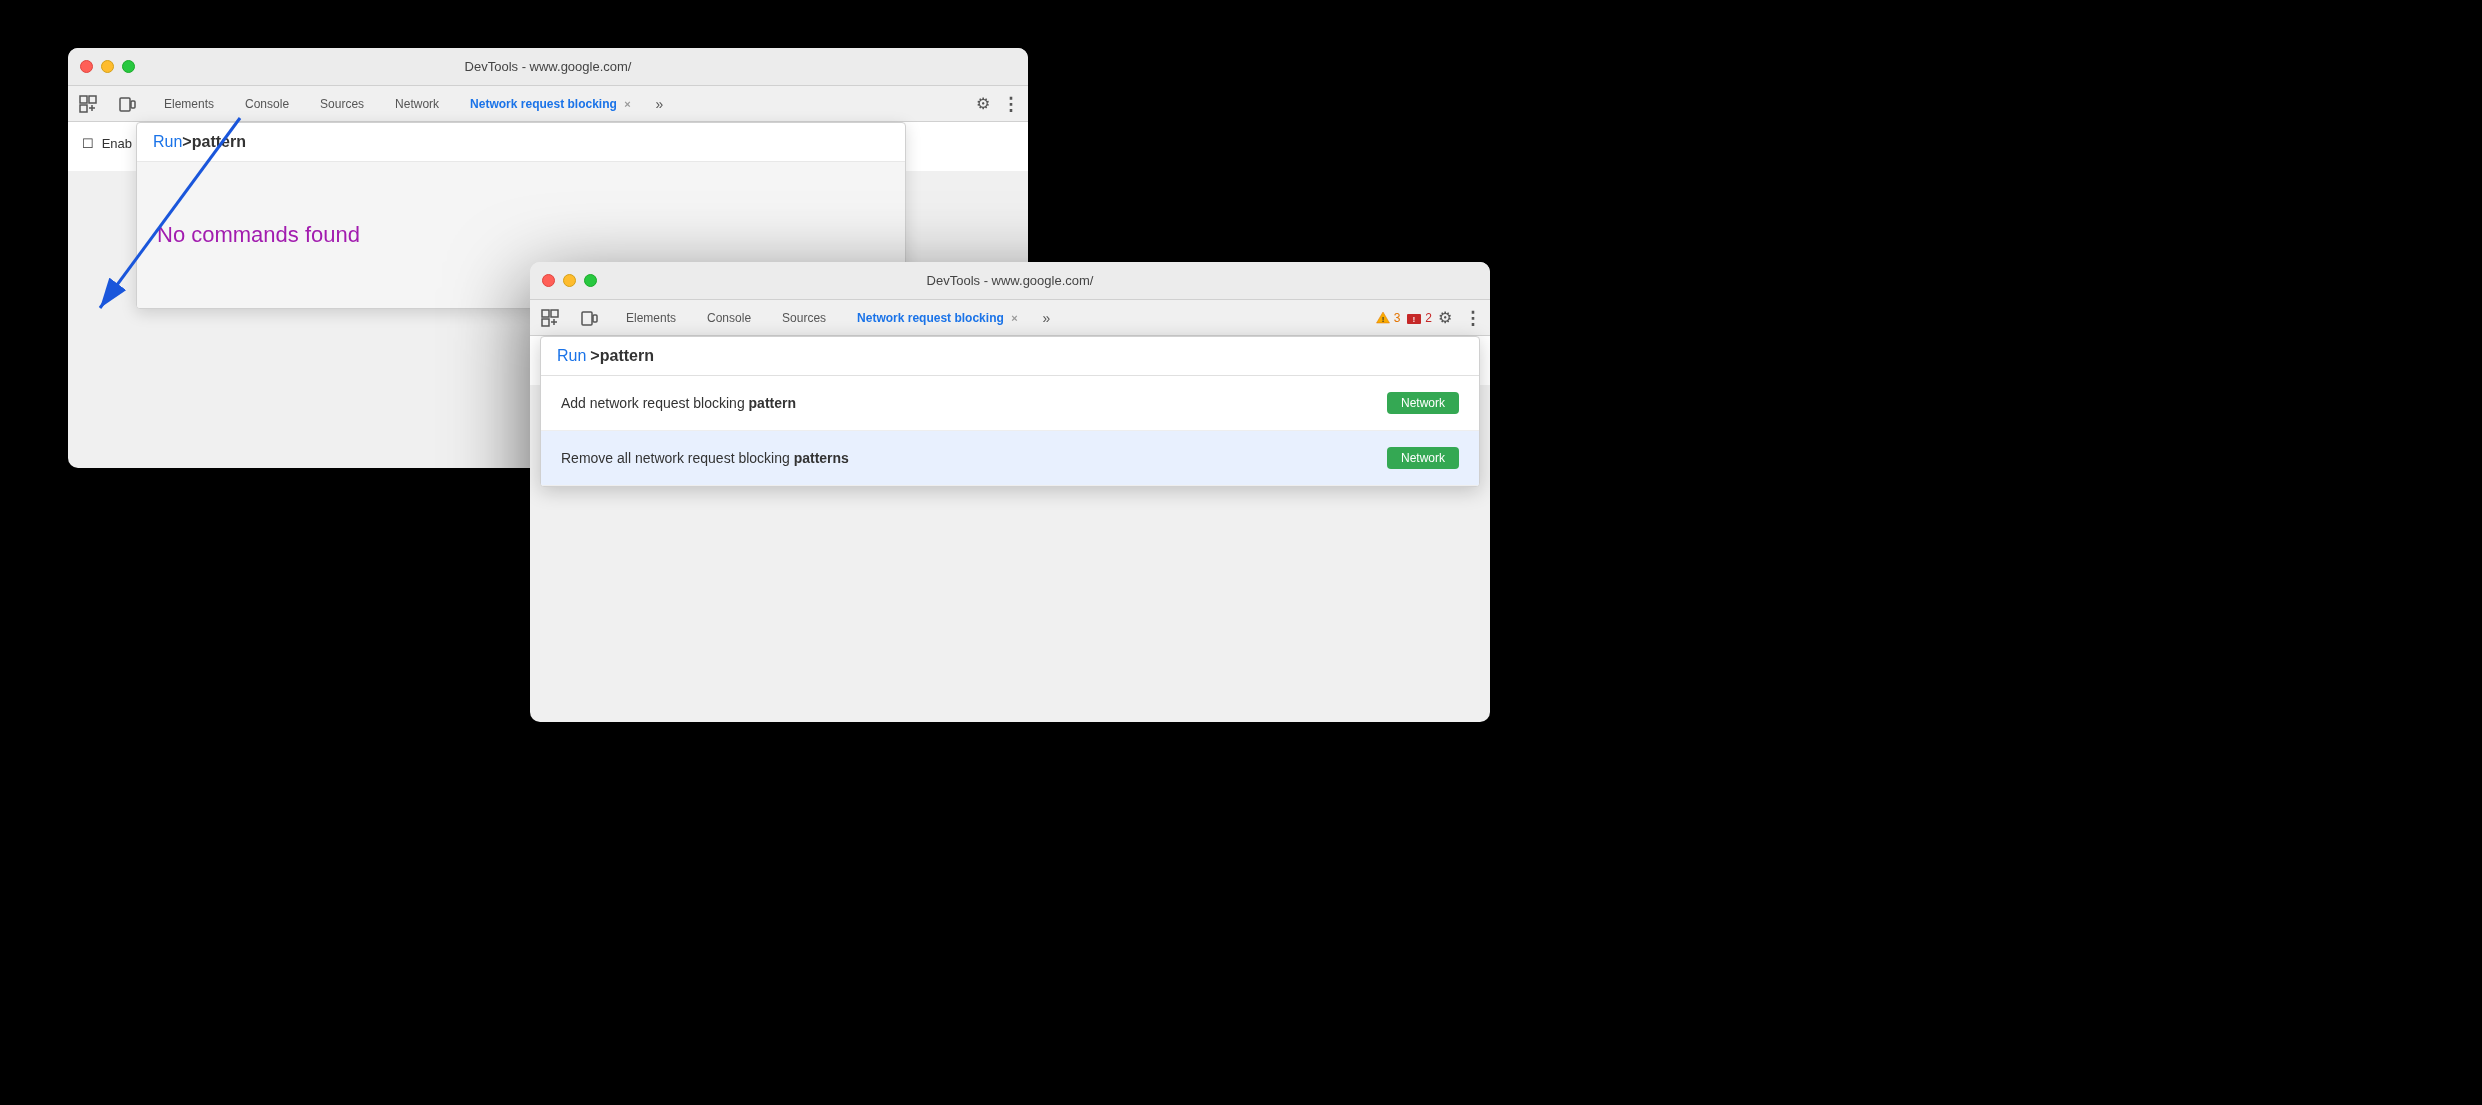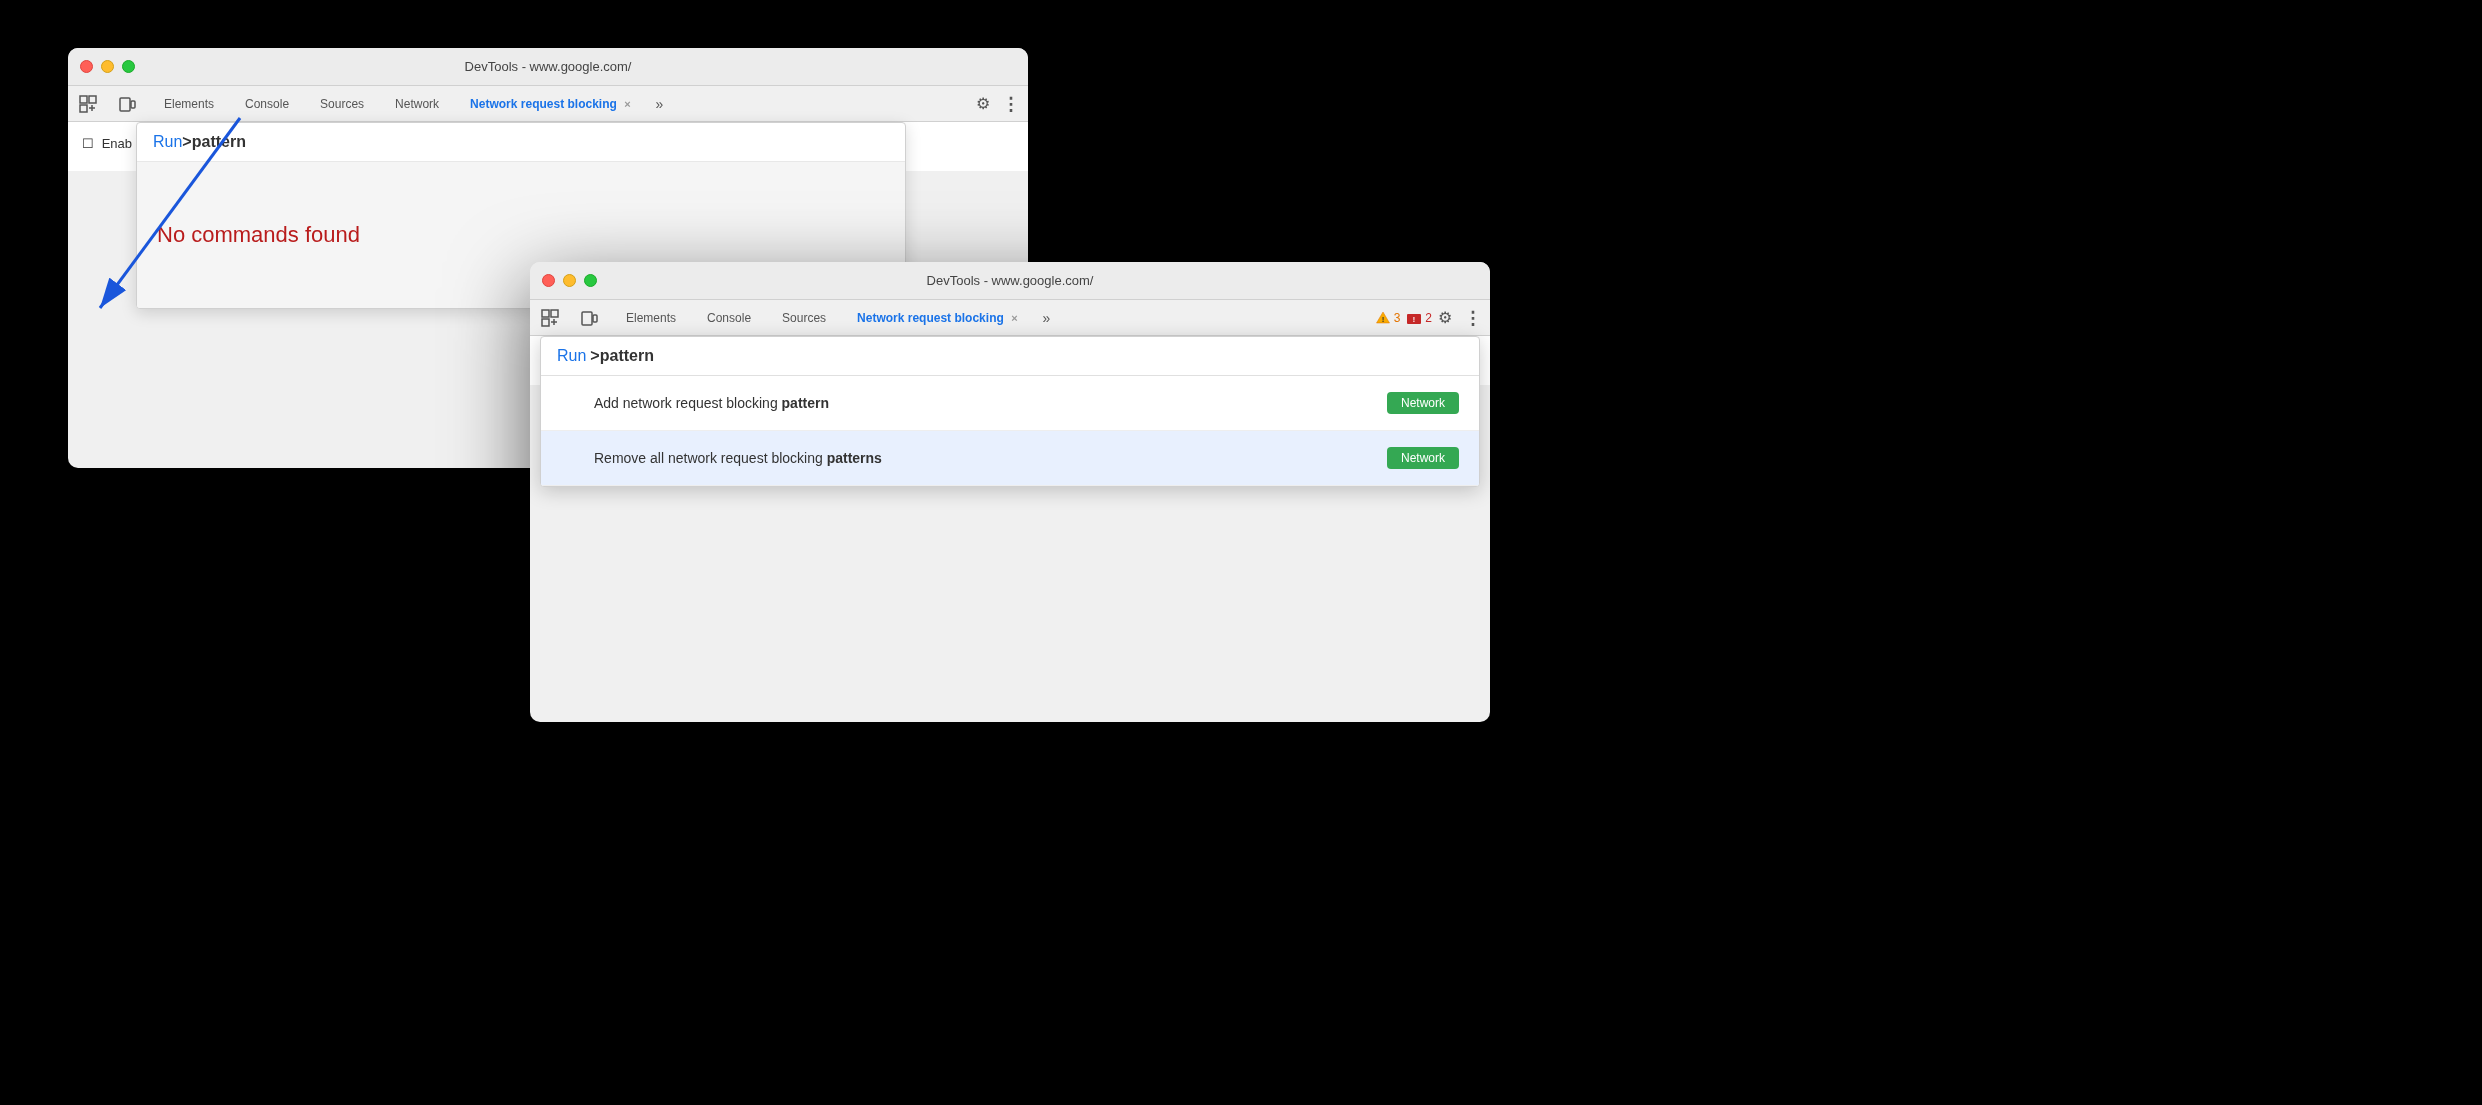--- a/index.html
+++ b/index.html
@@ -172,21 +172,21 @@
 
     .cmd-pattern {
       color: #333;
       font-weight: bold;
     }
 
     .cmd-no-results {
       background: #f5f5f5;
       padding: 60px 20px;
       font-size: 22px;
-      color: #b91c1c;
+      color: #a21caf;
     }
 
     
     .window2 {
       position: absolute;
       left: 530px;
       top: 262px;
       width: 960px;
       height: 460px;
       background: #f0f0f0;
@@ -212,21 +212,20 @@
       background: white;
     }
 
     .cmd-result-row.highlighted {
       background: #e8f0fe;
       justify-content: center;
     }
 
     .cmd-result-text {
       flex: 1;
-      margin-left: 33px;
     }
 
     .cmd-result-bold {
       font-weight: bold;
     }
 
     .cmd-result-badge {
       background: #34a853;
       color: white;
       font-size: 12px;

